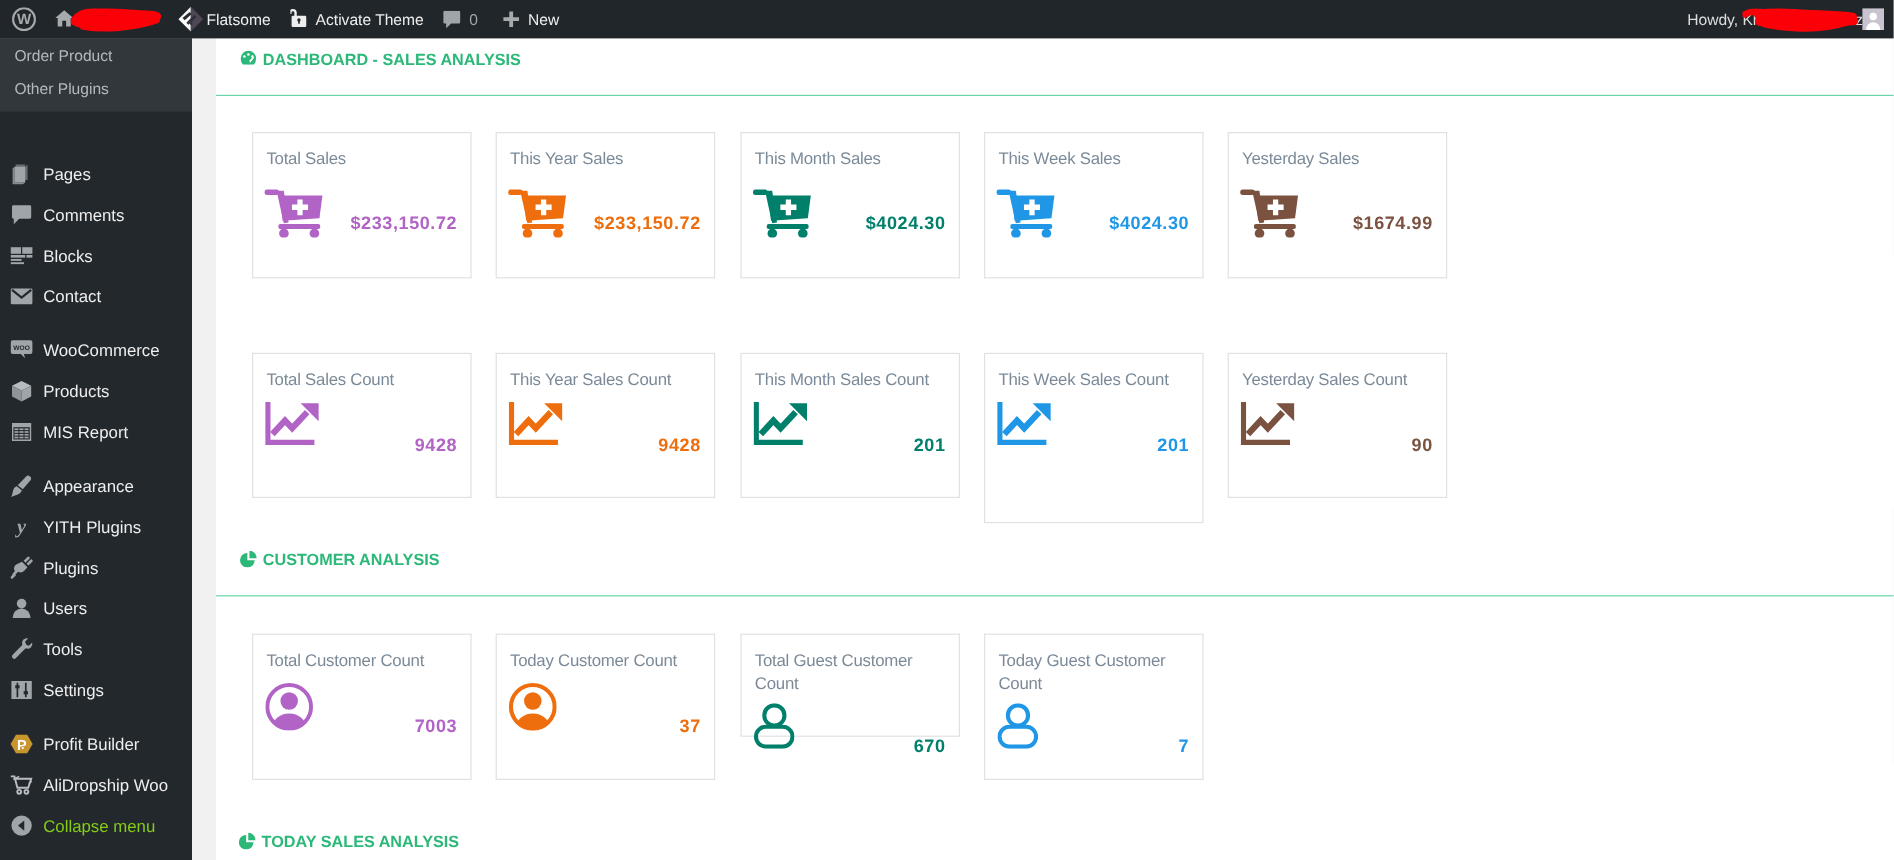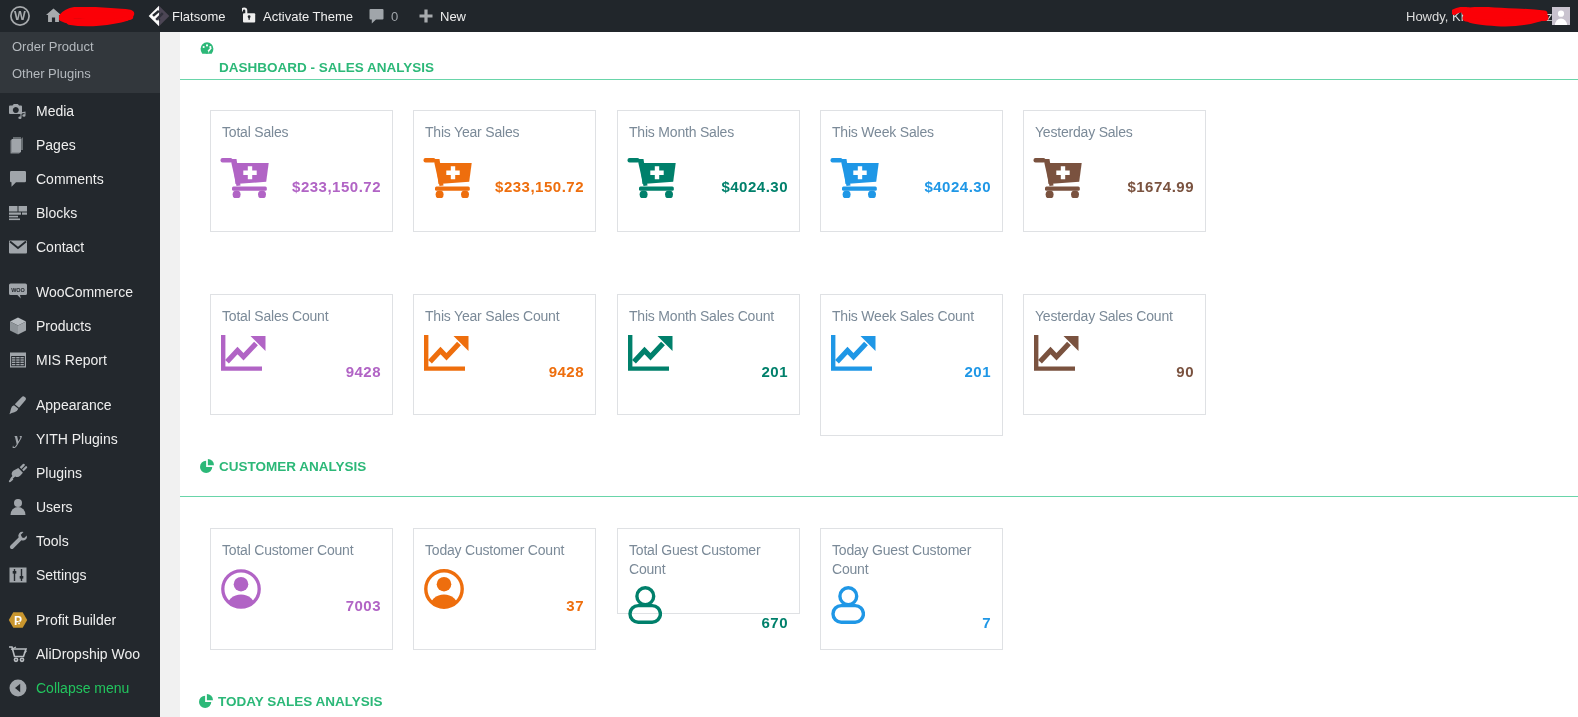--- a/index.html
+++ b/index.html
@@ -81,28 +81,20 @@
  <svg class="abs" style="left:1552px;top:7px" width="18" height="18" viewBox="0 0 18 18" fill="#fff">
   <circle cx="9" cy="6.7" r="3.1"></circle>
   <path d="M3 18 a6 6.5 0 0 1 12 0 Z"></path>
  </svg>
 </div>
 <div id="sidebar">
  <div id="subblock">
   <div class="subitem" style="top:7px">Order Product</div>
   <div class="subitem" style="top:34px">Other Plugins</div>
  </div>
- <div class="mi" style="top:62px">
-      <svg class="ic" viewBox="0 0 20 20" fill="#a0a5aa">
-        <path d="M2 4.5 h2.5 l1.3-1.5 h4 l1.3 1.5 H13 q1 0 1 1 V12 q0 1 -1 1 H2 q-1 0 -1-1 V5.5 q0-1 1-1 Z M7.8 6 a3 3 0 1 0 0.01 0 Z" fill-rule="evenodd"></path>
-        <circle cx="7.7" cy="8.9" r="1.7" fill="#23282d"></circle>
-        <path d="M12.5 11.5 l5-1 V14.5 a1.6 1.3 0 1 1 -1-1.2 V12 l-3 0.6 V16.8 a1.6 1.3 0 1 1 -1-1.2 Z"></path>
-      </svg>
-      <span class="txt">Media</span>
-    </div>
  <div class="mi" style="top:96px">
       <svg class="ic" viewBox="0 0 20 20" fill="#a0a5aa">
         <path d="M5 2 h8 v2 l2-2 v13 h-10 Z" opacity="0.55"></path>
         <path d="M4 4 h9 v13 H4 Z"></path>
         <path d="M4 4 l-1.5 1.5 V18.5 H11 l2-1.5 H4 Z" opacity="0.8"></path>
       </svg>
       <span class="txt">Pages</span>
     </div>
  <div class="mi" style="top:130px">
       <svg class="ic" viewBox="0 0 20 20" fill="#a0a5aa">
@@ -229,26 +221,26 @@
         <circle cx="14" cy="15.8" r="1.6"></circle>
         <path d="M3 5.5 L8 3 M16 9 l2.5 -2" stroke-width="1.2"></path>
       </svg>
       <span class="txt">AliDropship Woo</span>
     </div>
  <div class="mi" style="top:639px">
       <svg class="ic" viewBox="0 0 20 20">
         <circle cx="10" cy="10" r="8.5" fill="#a0a5aa"></circle>
         <path d="M12.2 5.8 L7 10 L12.2 14.2 Z" fill="#23282d"></path>
       </svg>
-      <span class="txt" style="color:#22c55e">Collapse menu</span>
+      <span class="txt" style="color:#84cc16">Collapse menu</span>
     </div>
 </div>
 <div id="panel"></div>
 
-<div class="hdr" style="left:219px;top:42px;margin-top:18px;">DASHBOARD - SALES ANALYSIS</div>
+<div class="hdr" style="left:219px;top:42px;">DASHBOARD - SALES ANALYSIS</div>
 <div class="hrule" style="top:78.5px;"></div>
 <div class="hdr" style="left:219px;top:459px;">CUSTOMER ANALYSIS</div>
 <div class="hrule" style="top:495.5px;"></div>
 <div class="hdr" style="left:218px;top:694px;">TODAY SALES ANALYSIS</div>
 
 <svg class="abs" style="left:200px;top:42px" width="14" height="13" viewBox="0 0 15 14">
 <path d="M7.5 0.4 A6.9 6.9 0 0 1 14.4 7.3 Q14.4 10.3 12.6 12.6 H2.4 Q0.6 10.3 0.6 7.3 A6.9 6.9 0 0 1 7.5 0.4 Z" fill="#2cb878"></path>
 <circle cx="3.9" cy="5.4" r="1.15" fill="#fff"></circle>
     <circle cx="7.5" cy="3.7" r="1.15" fill="#fff"></circle>
     <circle cx="11.1" cy="5.4" r="1.15" fill="#fff"></circle>

